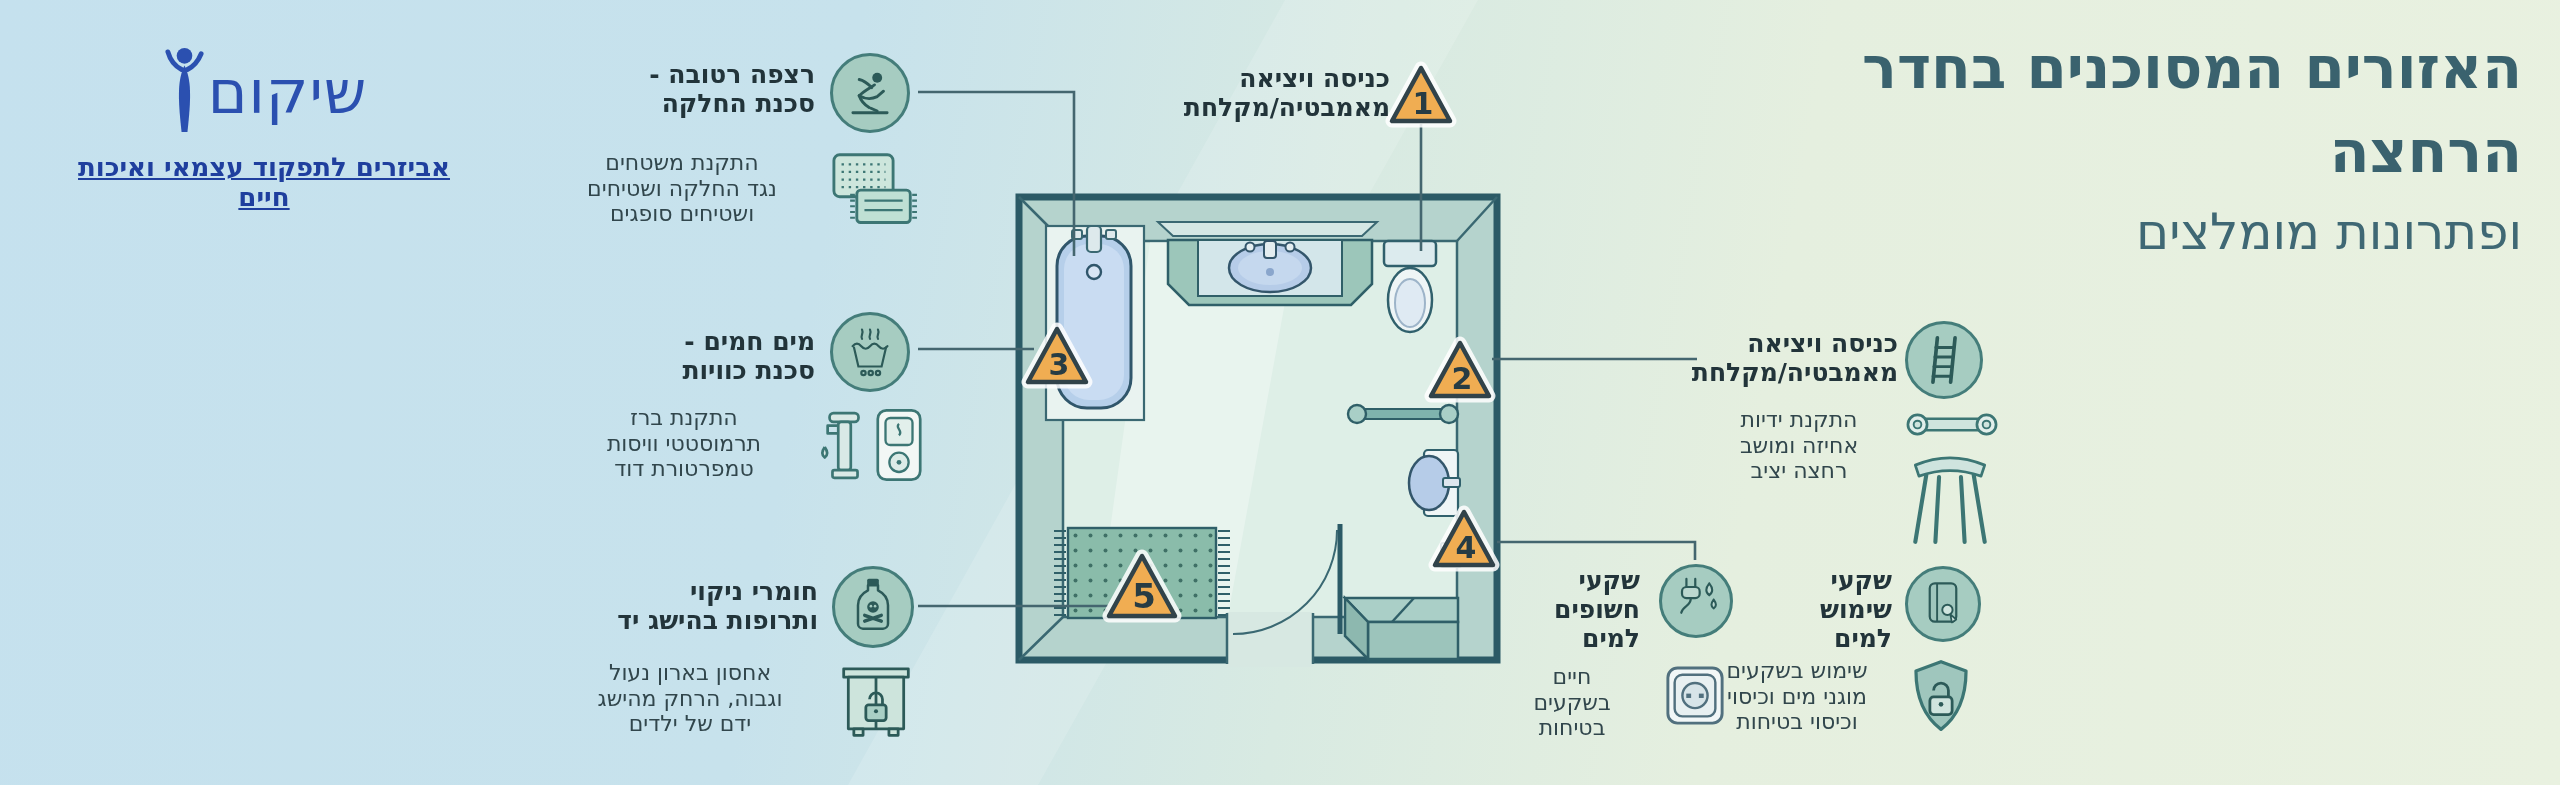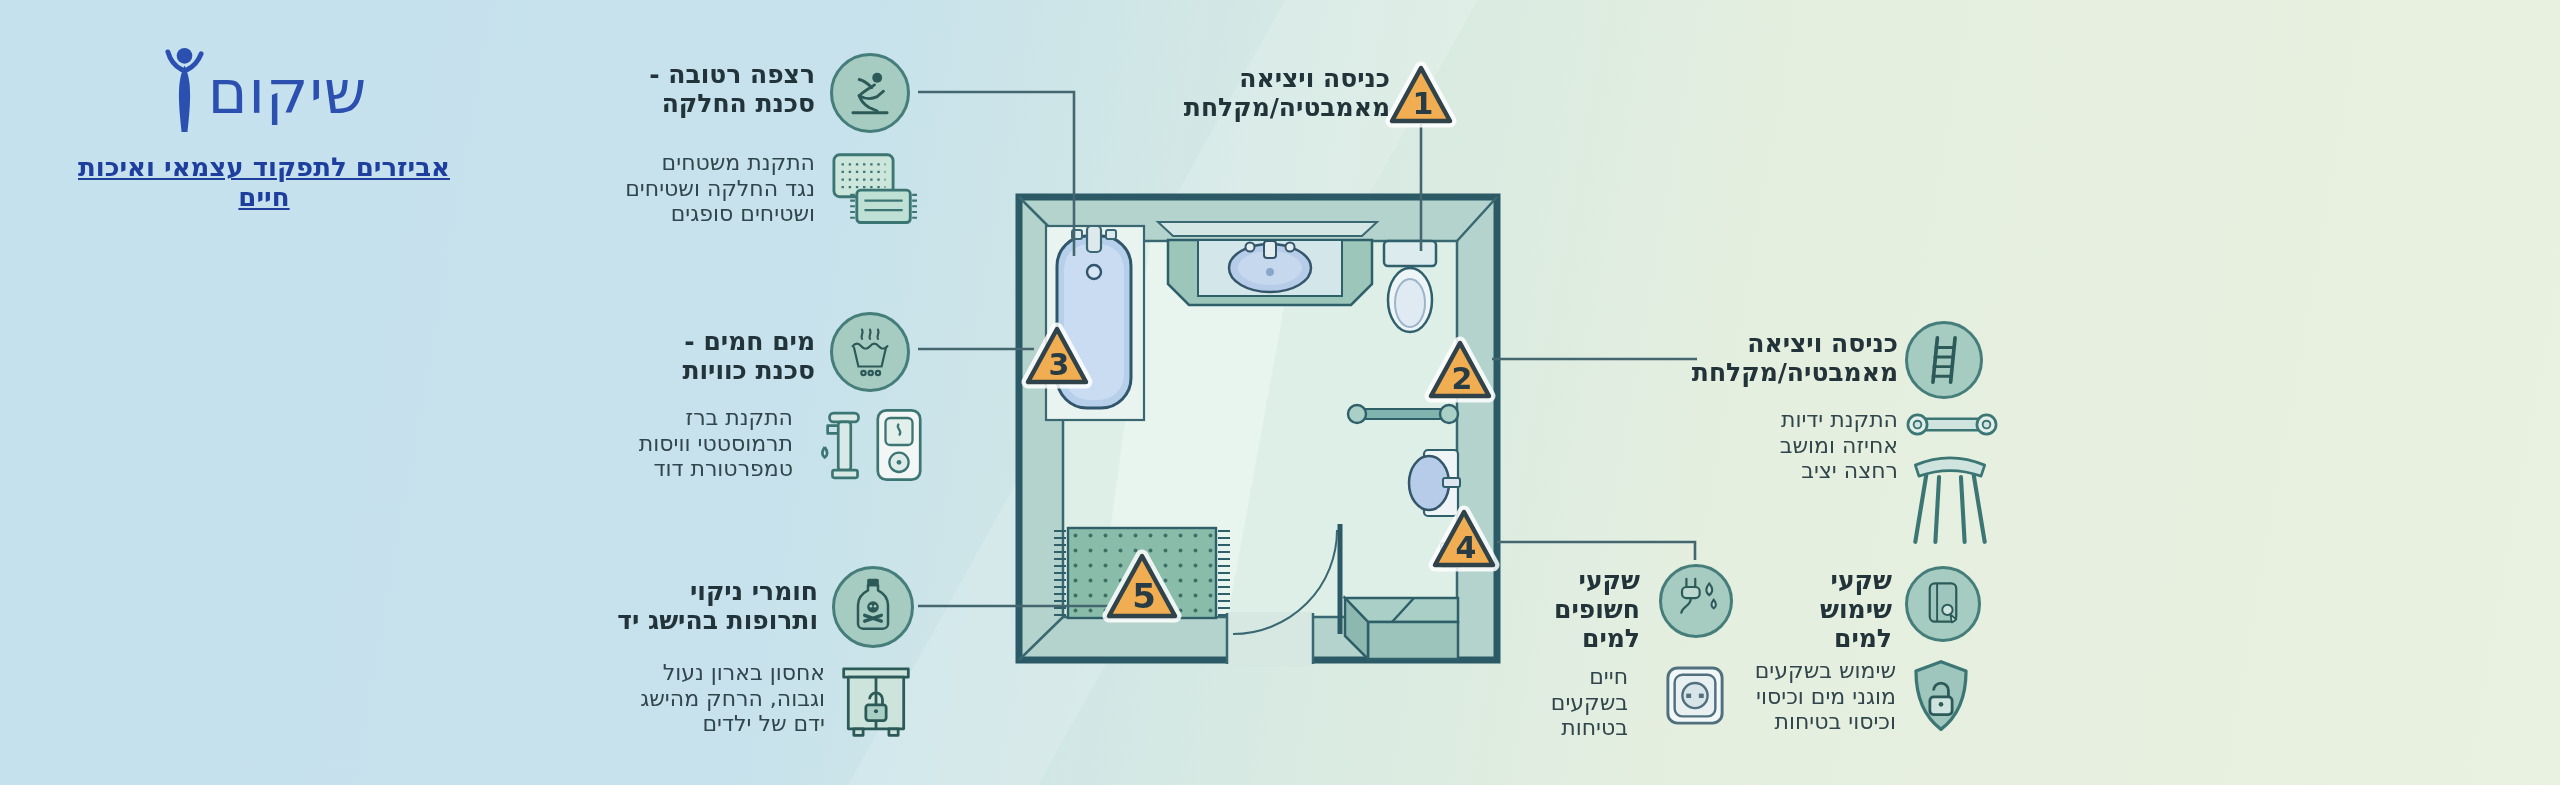--- a/index.html
+++ b/index.html
@@ -5,21 +5,21 @@
   html,body{margin:0;padding:0;}
   body{font-family:"DejaVu Sans",sans-serif;}
   .canvas{position:relative;width:2560px;height:785px;overflow:hidden;
     background:linear-gradient(100deg,#c5e1ee 0%,#c7e2ec 32%,#d8eae2 52%,#e5efdf 68%,#e9f1e0 100%);}
   .bg-stripe{position:absolute;inset:0;background:rgba(255,255,255,.15);
     clip-path:polygon(1285px 0,1478px 0,1038px 785px,848px 785px);pointer-events:none;}
   #scene{position:absolute;left:0;top:0;}
   .abs{position:absolute;}
   .t-title{position:absolute;direction:rtl;text-align:right;font-weight:bold;
     font-size:25px;line-height:29px;color:#22343a;}
-  .t-body{position:absolute;direction:rtl;text-align:right;font-size:22px;
+  .t-body{position:absolute;direction:rtl;text-align:center;font-size:22px;
     line-height:25.5px;color:#31464c;font-weight:500;}
   .circle-icon{position:absolute;border-radius:50%;background:#a6ccc1;border:3px solid #447d7a;
     display:flex;align-items:center;justify-content:center;box-sizing:border-box;}
   .header{position:absolute;right:38px;top:26px;direction:rtl;text-align:right;}
   .h-line{font-size:58px;font-weight:bold;color:#3a626e;line-height:84px;}
   .h-sub{font-size:50px;font-weight:normal;color:#3f6874;line-height:76px;}
   .logo{position:absolute;left:52px;top:42px;width:424px;}
   .logo-row{display:flex;direction:rtl;justify-content:center;align-items:flex-start;
     color:#2b50b0;font-size:60px;font-weight:500;letter-spacing:1px;}
   .logo-row .word{line-height:100px;}
@@ -158,20 +158,25 @@
           <circle cx="22" cy="10" r="8" fill="#2b50b0"></circle>
           <path d="M22 20 C15 34 15 52 19 88 L25 88 C29 52 29 34 22 20 Z" fill="#2b50b0"></path>
           <path d="M19 24 C11 20 7 13 5 6" stroke="#2b50b0" stroke-width="5" stroke-linecap="round" fill="none"></path>
           <path d="M25 24 C33 20 37 13 39 8" stroke="#2b50b0" stroke-width="5" stroke-linecap="round" fill="none"></path>
         </svg>
       </span>
     </div>
     <div class="logo-tag">אביזרים לתפקוד עצמאי ואיכות חיים</div>
   </div>
 
+  <div class="header">
+    <div class="h-line">האזורים המסוכנים בחדר</div>
+    <div class="h-line">הרחצה</div>
+    <div class="h-sub">ופתרונות מומלצים</div>
+  </div>
 
   <div class="t-title" style="left:1144px;top:64px;width:246px">
     <div>כניסה ויציאה</div>
     <div>מאמבטיה/מקלחת</div>
   </div>
 
   <div class="t-title" style="left:595px;top:60px;width:220px">
     <div>רצפה רטובה -</div>
     <div>סכנת החלקה</div>
   </div>
@@ -217,21 +222,21 @@
         <path d="M40 22 c-3 -4 3 -7 0 -13"></path>
         <path d="M51 22 c-3 -4 3 -7 0 -13"></path>
         <path d="M16 32 q6 -7 12 0 q6 7 12 0 q6 -7 12 0 q6 7 12 0"></path>
         <path d="M18 34 L24 60 H56 L62 34"></path>
         <circle cx="31" cy="69" r="3"></circle>
         <circle cx="41" cy="69" r="3"></circle>
         <circle cx="51" cy="69" r="3"></circle>
       </g>
     </svg>
   </div>
-  <div class="t-body" style="left:527px;top:405px;width:266px">
+  <div class="t-body" style="left:551px;top:405px;width:266px">
     <div>התקנת ברז</div>
     <div>תרמוסטטי וויסות</div>
     <div>טמפרטורת דוד</div>
   </div>
   <div class="abs" style="left:818px;top:404px">
     <svg viewBox="0 0 112 84" width="108" height="82">
       <g stroke="#3c7674" stroke-width="2.8" fill="#d9e9e6" stroke-linejoin="round">
         <rect x="12" y="9" width="30" height="9" rx="4"></rect>
         <rect x="21" y="18" width="13" height="50" rx="3"></rect>
         <path d="M21 22 h-11 v8 h11" fill="none"></path>

